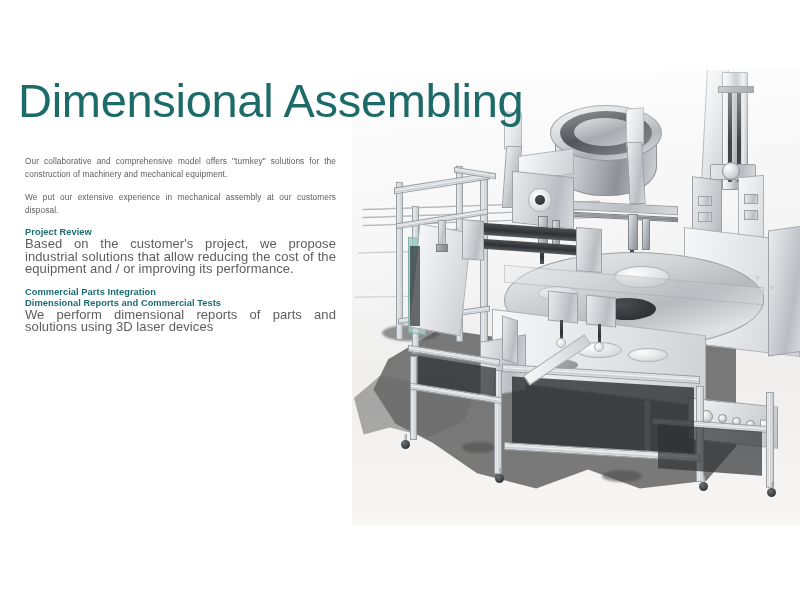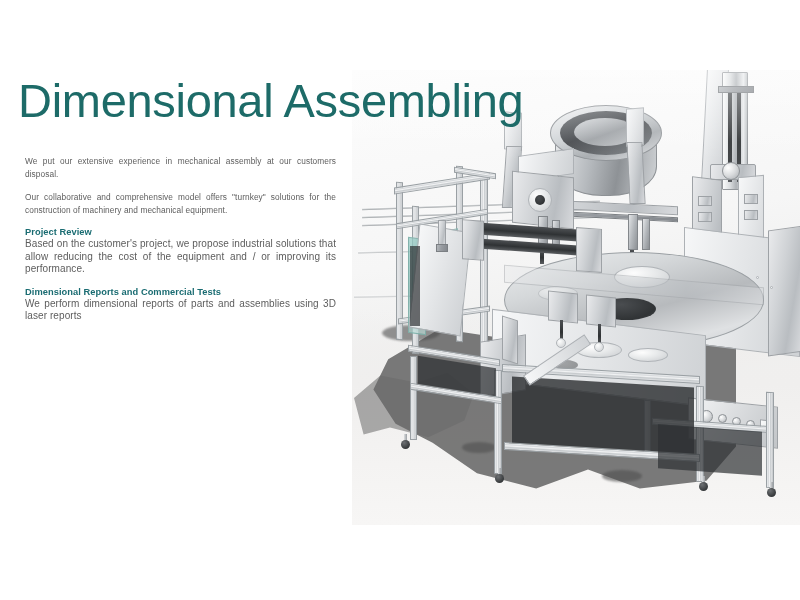--- a/index.html
+++ b/index.html
@@ -55,21 +55,21 @@
   }
 
   .sec-head {
     font-size: 9.3px;
     font-weight: bold;
     color: #1a6c72;
     margin: 0 0 1px 0;
     letter-spacing: 0.05px;
   }
   .sec-body {
-    font-size: 10px;
+    font-size: 13px;
     line-height: 12.4px;
     color: #5d5d5d;
     text-align: justify;
     margin: 0 0 11px 0;
     letter-spacing: 0.08px;
   }
   .sec-body.tight { margin-bottom: 10px; }
 
   
   .img-panel {
@@ -295,36 +295,37 @@
 </style>
 </head>
 <body>
 
 <div class="slide">
 
   <div class="slide-title">Dimensional Assembling</div>
 
   <div class="text-col">
 
+    <p class="para">Our collaborative and comprehensive model offers "turnkey" solutions for the construction of machinery and mechanical equipment.</p>
+
     <p class="para">We put our extensive experience in mechanical assembly at our customers disposal.</p>
-
-    <p class="para">Our collaborative and comprehensive model offers "turnkey" solutions for the construction of machinery and mechanical equipment.</p>
 
     <div>
       <h3 class="sec-head">Project Review</h3>
       <p class="sec-body">Based on the customer's project, we propose industrial solutions that allow reducing the cost of the equipment and / or improving its performance.</p>
     </div>
 
 
     <div>
+      <h3 class="sec-head">Commercial Parts Integration</h3>
     </div>
 
     <div>
       <h3 class="sec-head">Dimensional Reports and Commercial Tests</h3>
-      <p class="sec-body tight">We perform dimensional reports of parts and assemblies using 3D laser reports</p>
+      <p class="sec-body tight">We perform dimensional reports of parts and solutions using 3D laser devices</p>
     </div>
 
   </div>
 
   <div class="img-panel" aria-label="3D render of an automated mechanical assembly machine with aluminium extrusion frame, vibratory bowl feeder, rotary index table, pneumatic grippers and a control panel on a castered base">
 
     <div class="floor"></div>
 
     <div class="scene">
 

